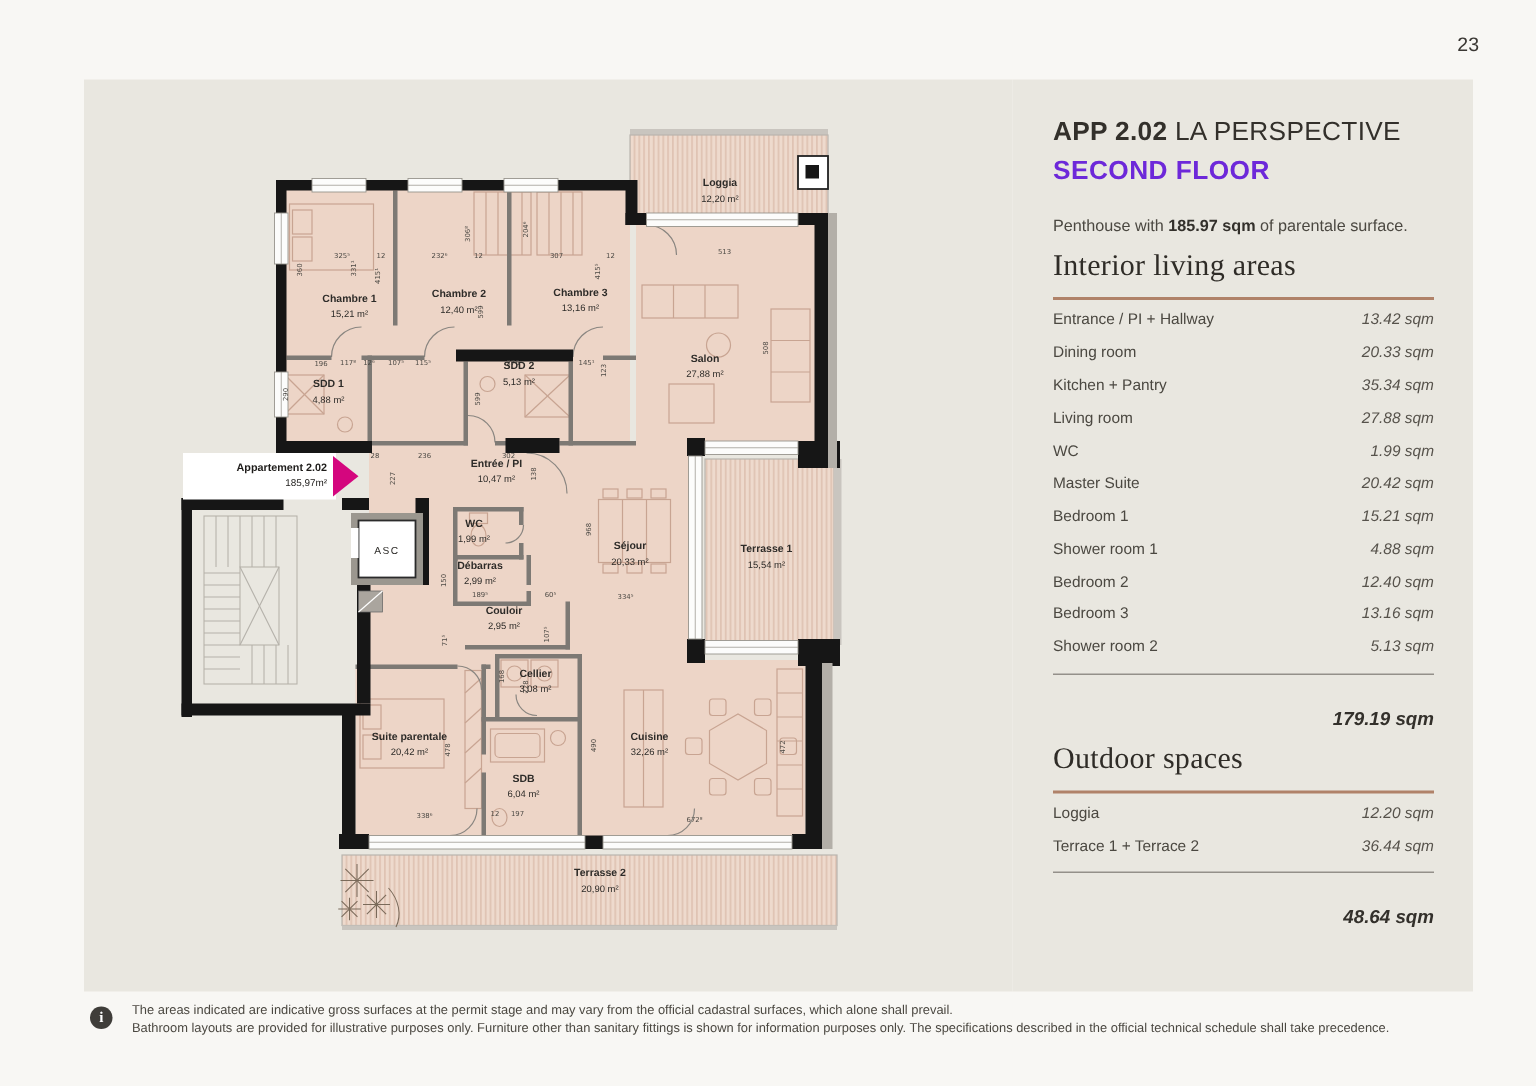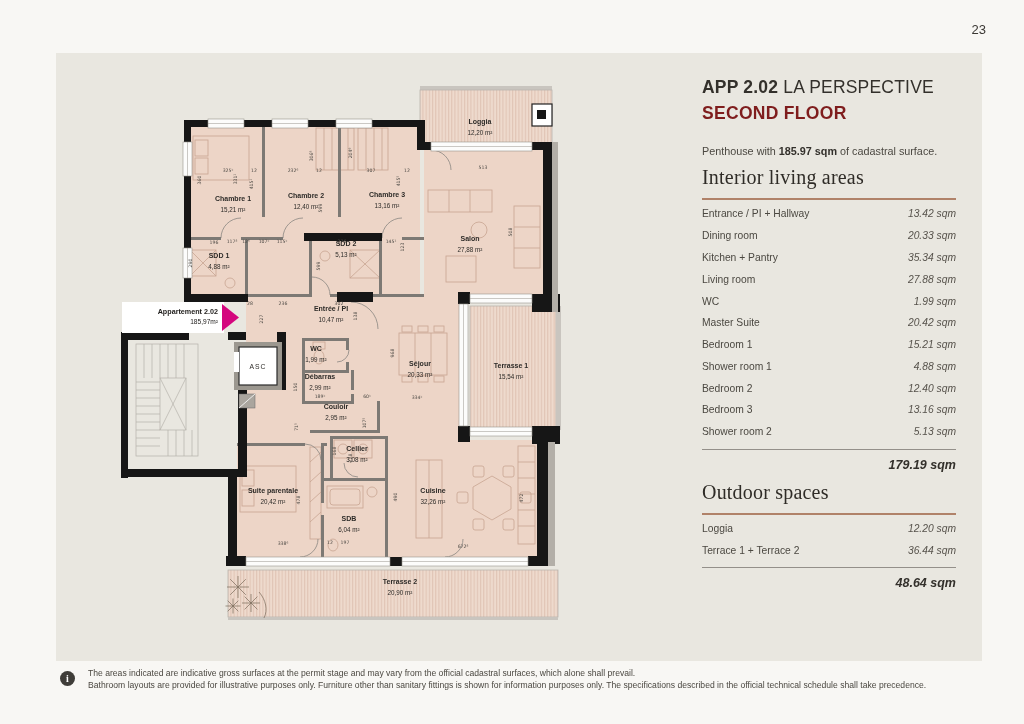--- a/index.html
+++ b/index.html
@@ -11,31 +11,31 @@
   }
   .page-number{position:absolute;top:22px;right:38px;font-size:13px;color:#3b3834;}
   .panel{position:absolute;top:53px;height:608px;background:#e9e7e0;}
   .panel-left{left:56px;width:607px;padding-left:12px;}
   .panel-right{left:675px;width:307px;box-sizing:border-box;padding:24px 26px 0 27px;}
   .plan-svg{position:absolute;left:0;top:0;}
 
   
   .title-line{font-size:17.5px;letter-spacing:.2px;color:#33302b;}
   .title-line .b{font-weight:bold;}
-  .floor-line{font-size:17.5px;font-weight:bold;color:#7f1d1d;margin-top:5px;letter-spacing:.3px;}
+  .floor-line{font-size:17.5px;font-weight:bold;color:#6d28d9;margin-top:5px;letter-spacing:.3px;}
   .intro{margin-top:21px;font-size:10.8px;color:#4b4841;}
   .intro .b{font-weight:bold;color:#33302b;}
   .section-title{margin-top:9px;font-family:"Liberation Serif",serif;
     font-size:20px;color:#2f2c27;letter-spacing:.2px;}
   .rule-accent{height:2px;background:#b08269;border:0;margin:9px 0 3px 0;}
   .rule-thin{height:1px;background:#94908a;border:0;margin:6px 0 0 0;}
   .area-row{display:flex;justify-content:space-between;align-items:baseline;
     padding:5.4px 0;font-size:10.3px;color:#4b4841;}
   .area-row .val{font-style:italic;color:#56524b;}
-  .total-row{margin-top:8px;text-align:right;font-size:12.5px;font-weight:bold;
+  .total-row{margin-top:22px;text-align:right;font-size:12.5px;font-weight:bold;
     font-style:italic;color:#33302b;}
 
   
   .footer{position:absolute;left:56px;top:668px;width:926px;display:flex;align-items:flex-start;}
   .info-icon{width:15px;height:15px;border-radius:50%;background:#3f3d39;color:#fff;
     font-size:10px;font-weight:bold;font-family:"Liberation Serif",serif;
     display:flex;align-items:center;justify-content:center;flex:0 0 15px;margin:3px 13px 0 4px;}
   .footer-text{font-size:8.6px;line-height:11.5px;color:#4b4841;}
 
   
@@ -403,21 +403,21 @@
 <div class="panel panel-right">
   <div class="title-line">
     <span class="b">APP 2.02</span>
     <span>LA PERSPECTIVE</span>
   </div>
   <div class="floor-line">SECOND FLOOR</div>
 
   <div class="intro">
     <span>Penthouse with</span>
     <span class="b">185.97 sqm</span>
-    <span>of cadastral surface.</span>
+    <span>of parentale surface.</span>
   </div>
 
   <div class="section-title">Interior living areas</div>
   <hr class="rule-accent">
   <div>
   <div class="area-row">
     <span class="lbl">Entrance / PI + Hallway</span>
     <span class="val">13.42 sqm</span>
   </div>
 

